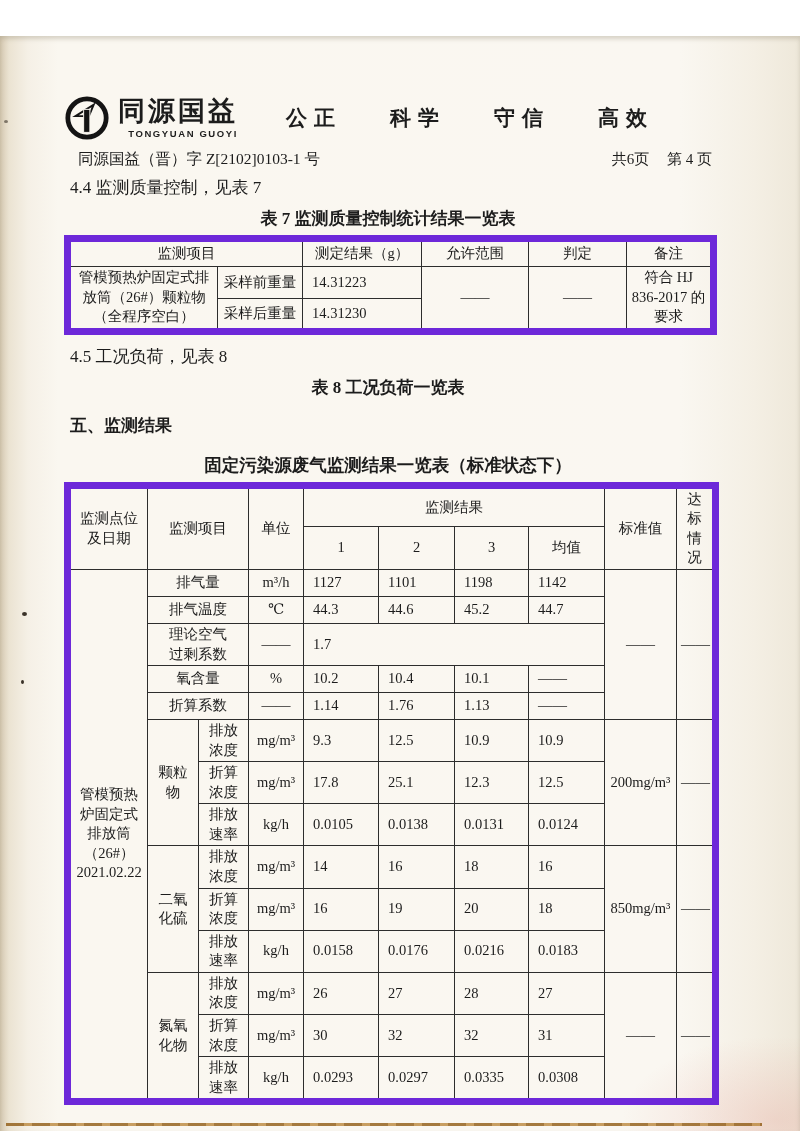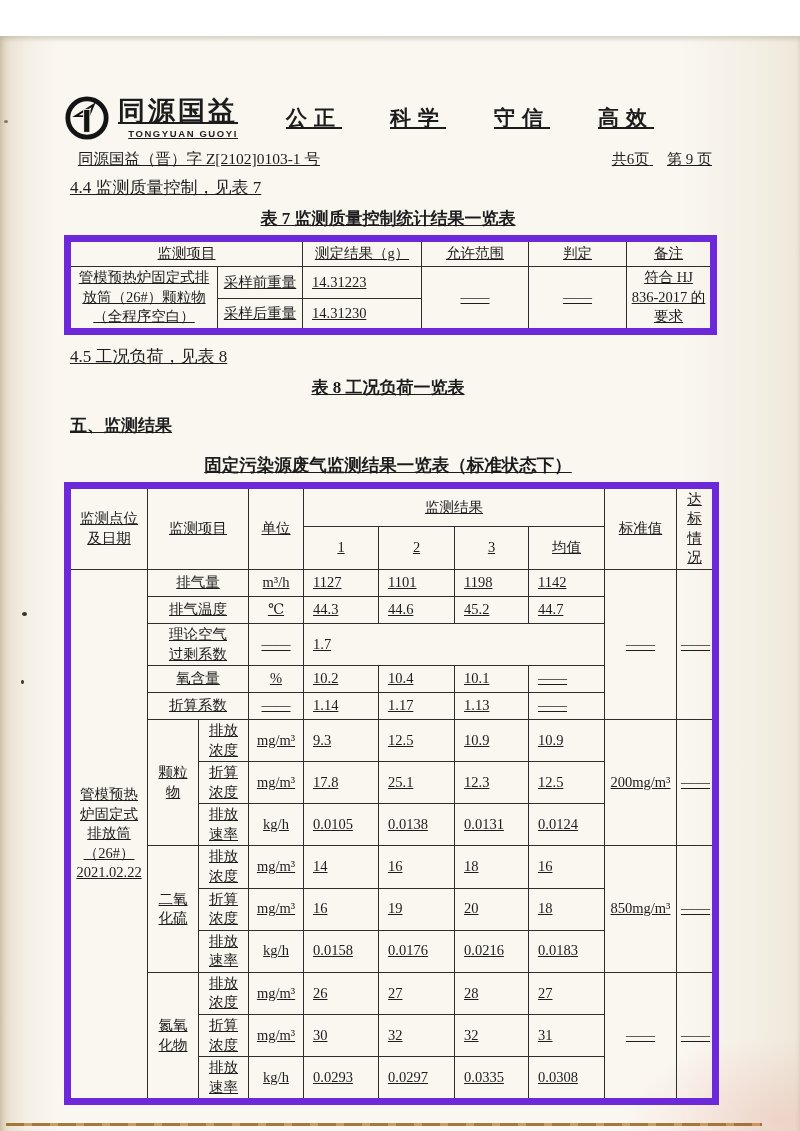--- a/index.html
+++ b/index.html
@@ -11,21 +11,21 @@
       linear-gradient(90deg,#d6c9b1 0px,#ebe3d2 9px,#f5f0e6 28px,#faf7f0 58px,#faf7f1 680px,#f4efe4 755px,#eee8da 800px);
     box-shadow: inset 0 3px 4px rgba(150,140,118,.35);
   }
   .bottom-edge { position:absolute; left:6px; bottom:5px; width:756px; height:3px; opacity:.8;
     background:repeating-linear-gradient(90deg,#8f5a12 0 18px,#bb883e 18px 26px); }
   .speck { position:absolute; background:#3a3228; border-radius:50%; }
   .s1 { left:22px; top:612px; width:5px; height:4px; }
   .s2 { left:21px; top:680px; width:3px; height:4px; }
   .s3 { left:4px; top:120px; width:4px; height:3px; opacity:.6; }
 
-  .content { position:absolute; left:0; top:36px; width:800px; padding:0 88px 0 64px;text-decoration:underline; }
+  .content { position:absolute; left:0; top:36px; width:800px; padding:0 88px 0 64px; }
 
   
   .header-row { display:flex; align-items:center; margin-top:56px; height:52px; }
   .logo { display:flex; align-items:center; gap:8px; }
   .logo-cn { font-size:27px; font-weight:700; letter-spacing:3px; line-height:1; font-family:"Liberation Sans","DejaVu Sans",sans-serif; }
   .logo-en { font-size:9.5px; font-weight:700; letter-spacing:1.6px; margin-top:3px; font-family:"Liberation Sans","DejaVu Sans",sans-serif;text-align:right; }
   .slogans { display:flex; gap:48px; margin-left:48px; font-size:21px; font-weight:700; letter-spacing:7px; font-family:"Liberation Sans","DejaVu Sans",sans-serif; }
 
   .doc-row { display:flex; justify-content:space-between; align-items:baseline; margin-top:5px; }
   .doc-no { font-size:15.5px; padding-left:14px; }
@@ -83,21 +83,21 @@
         <span>科学</span>
         <span>守信</span>
         <span>高效</span>
       </div>
     </div>
 
     <div class="doc-row">
       <span class="doc-no">同源国益（晋）字 Z[2102]0103-1 号</span>
       <span class="page-info">
         <span>共6页</span>
-        <span>第 9 页</span>
+        <span>第 4 页</span>
       </span>
     </div>
 
     <div class="sec">4.4 监测质量控制，见表 7</div>
 
     <div class="tbl-title">表 7 监测质量控制统计结果一览表</div>
     <table class="t t7">
       <colgroup>
           <col style="width:150px">
           <col style="width:85px">
@@ -204,21 +204,21 @@
         <td class="c">%</td>
         <td class="v">10.2</td>
         <td class="v">10.4</td>
         <td class="v">10.1</td>
         <td class="v">——</td>
       </tr>
       <tr class="r27">
         <td colspan="2" class="c">折算系数</td>
         <td class="c">——</td>
         <td class="v">1.14</td>
-        <td class="v">1.17</td>
+        <td class="v">1.76</td>
         <td class="v">1.13</td>
         <td class="v">——</td>
       </tr>
 
       <tr class="r37">
         <td rowspan="3" class="c pre">颗粒物</td>
         <td class="c pre">排放
 浓度</td>
         <td class="c">mg/m³</td>
         <td class="v">9.3</td>

